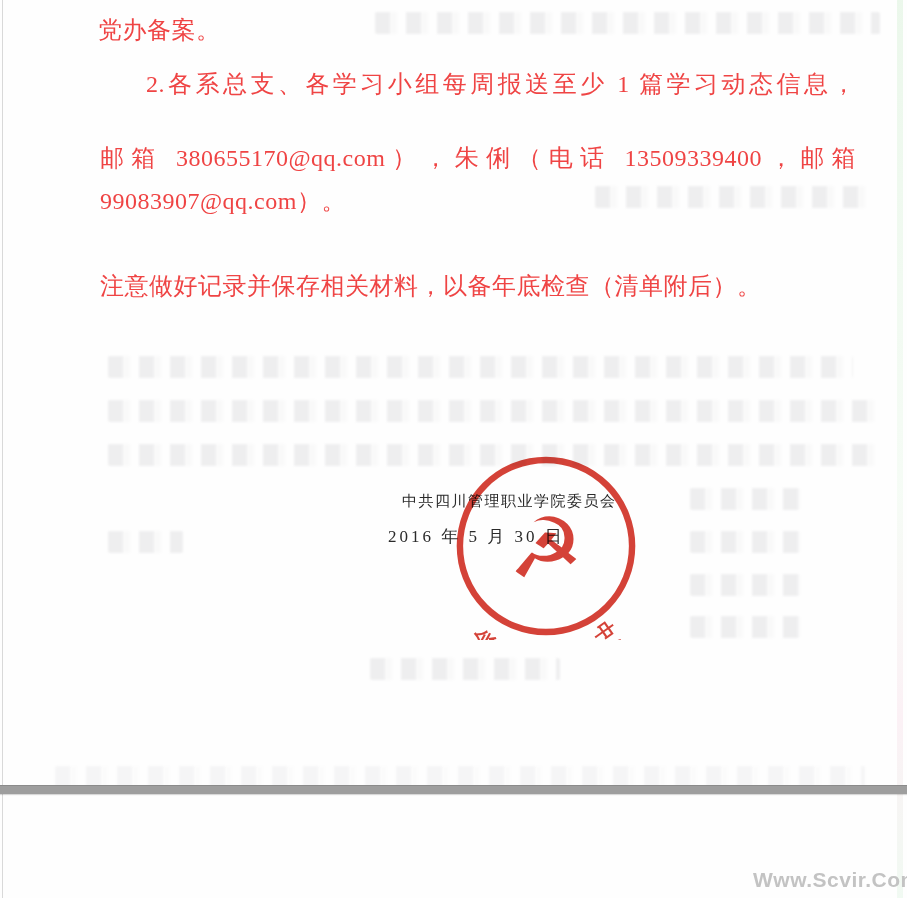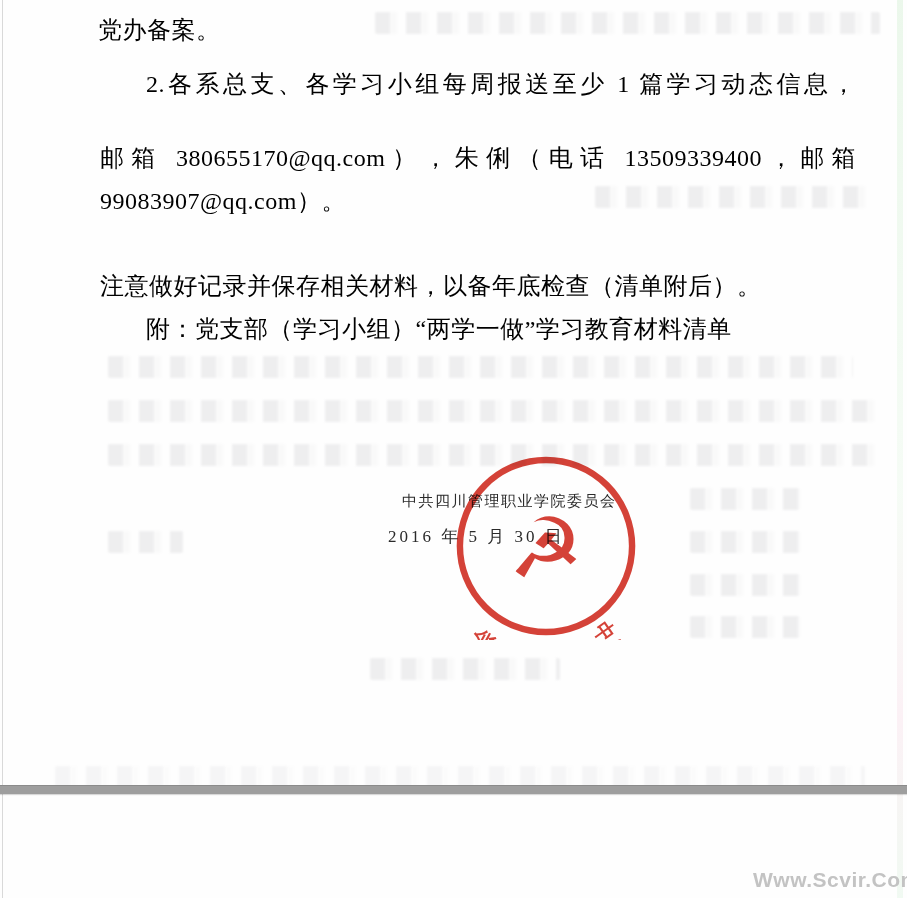--- a/index.html
+++ b/index.html
@@ -22,21 +22,21 @@
     background: linear-gradient(180deg,
       rgba(200,235,200,0.35) 0%, rgba(220,245,220,0.25) 55%,
       rgba(245,210,225,0.3) 80%, rgba(210,240,215,0.3) 100%);
   }
   .line {
     position: absolute;
     left: 100px;
     width: 756px;
     font-size: 24px;
     line-height: 30px;
-    color: #000000;
+    color: #ef4444;
     letter-spacing: 0.5px;
     white-space: nowrap;
   }
   .line.justified {
     text-align: justify;
     text-align-last: justify;
     white-space: normal;
   }
   .line.indented { text-indent: 46px; }
   .uline {
@@ -135,23 +135,20 @@
 
   <div class="line" style="top:186px;">
     <span class="uline">99083907@qq.com</span><span>）。</span>
   </div>
 
 
   <div class="line" style="top:271px;">
     <span>注意做好记录并保存相关材料，以备年底检查（清单附后）。</span>
   </div>
 
-  <div class="line indented" style="top:314px;">
-    <span>附：党支部（学习小组）“两学一做”学习教育材料清单</span>
-  </div>
 
   <div class="signature">中共四川管理职业学院委员会</div>
   <div class="dateline">2016 年 5 月 30 日</div>
 
   <svg class="seal" viewBox="0 0 190 190" aria-hidden="true">
     <circle class="seal-ring" cx="95" cy="95" r="87"></circle>
     <defs>
       <path id="sealArc" d="M 95,159 A 64,64 0 1,1 94.99,159" fill="none"></path>
     </defs>
     <text class="seal-text">

